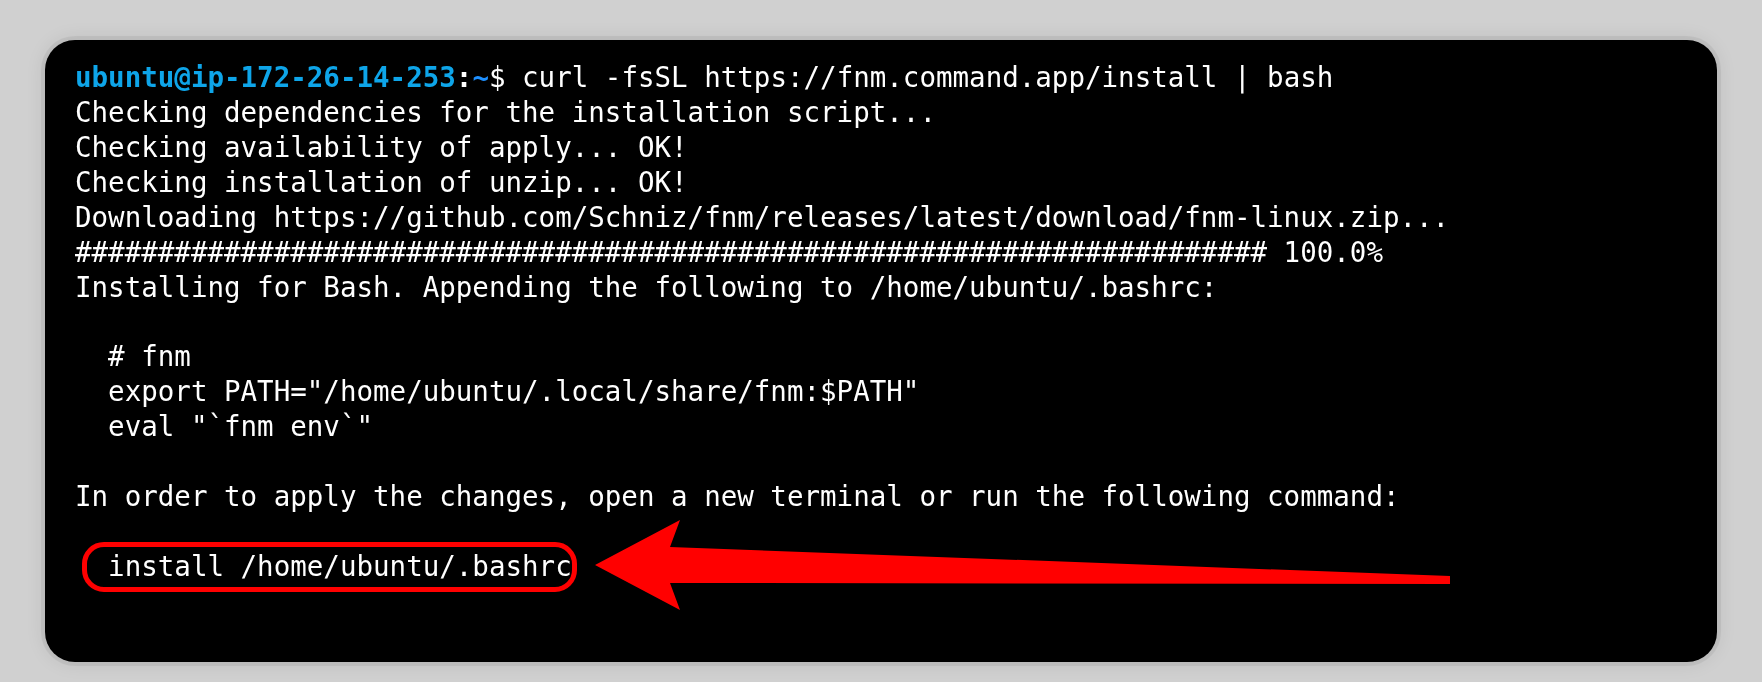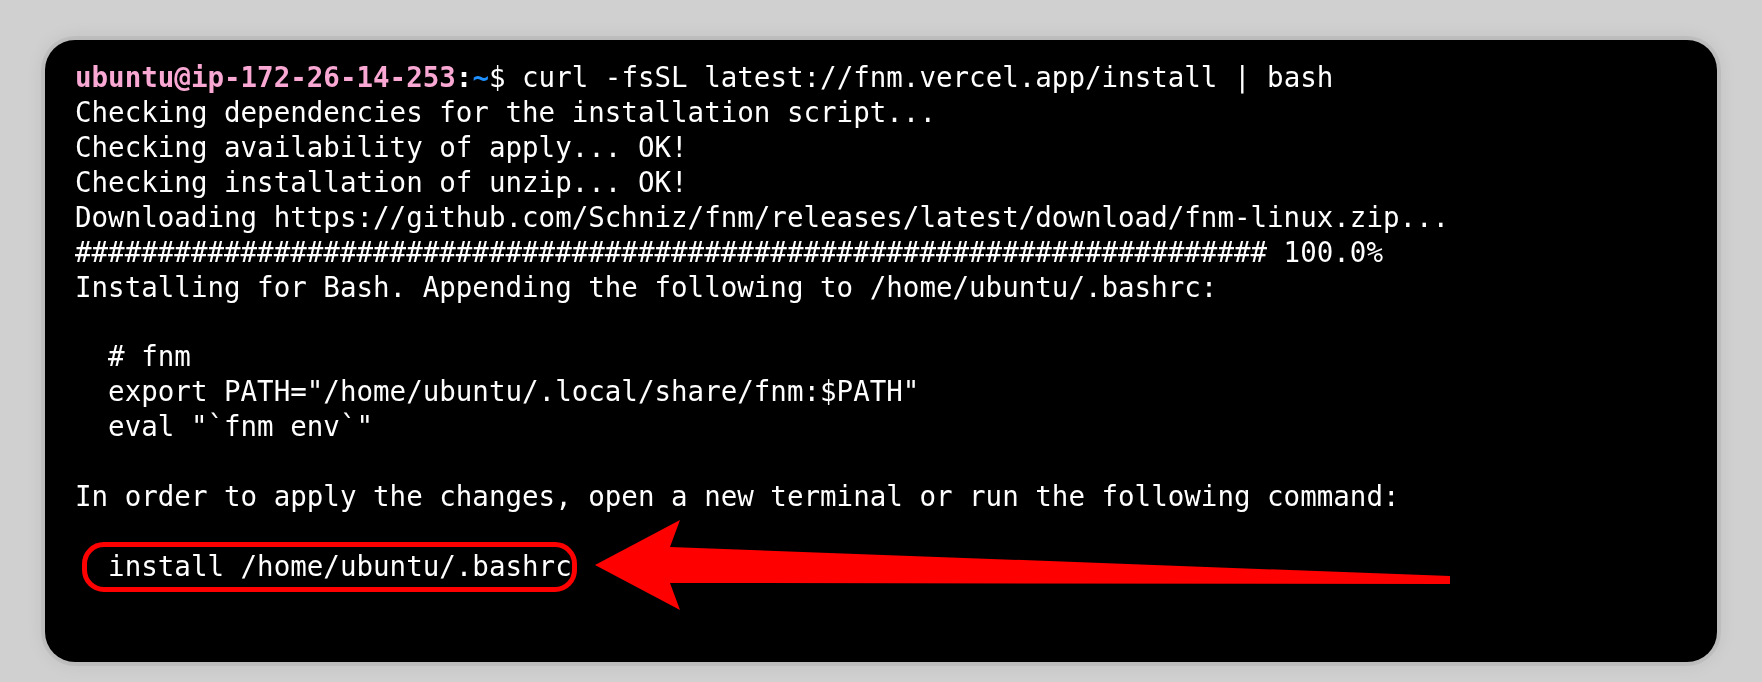--- a/index.html
+++ b/index.html
@@ -25,21 +25,21 @@
     bottom: 40px;
     background: #000;
     border-radius: 30px;
     padding: 20px 30px 10px 30px;
     font-size: 27.5px;
     line-height: 1.27;
     color: #fff;
     overflow: hidden;
     box-shadow: 0 0 0 4px rgba(0,0,0,0.05), 0 0 20px rgba(0,0,0,0.1);
   }
-  .prompt-user { color: #f9a8d4; font-weight: bold; text-align: right; }
+  .prompt-user { color: #0ea5e9; font-weight: bold; text-align: right; }
   .prompt-colon { color: #ffffff; font-weight: bold; }
   .prompt-path { color: #1e90ff; font-weight: bold; }
   .prompt-suffix { color: #ffffff; }
   pre {
     font-family: inherit;
     white-space: pre;
     margin: 0;
   }
   .output { color: #ffffff; }
   .highlight-box {
@@ -51,21 +51,21 @@
   .arrow-svg {
     position: absolute;
     pointer-events: none;
   }
 </style>
 </head>
 <body>
 
 <div class="frame">
   <div class="terminal">
-    <pre><span class="prompt-user">ubuntu@ip-172-26-14-253</span><span class="prompt-colon">:</span><span class="prompt-path">~</span><span class="prompt-suffix">$ </span><span class="output">curl -fsSL latest://fnm.vercel.app/install | bash</span>
+    <pre><span class="prompt-user">ubuntu@ip-172-26-14-253</span><span class="prompt-colon">:</span><span class="prompt-path">~</span><span class="prompt-suffix">$ </span><span class="output">curl -fsSL https://fnm.command.app/install | bash</span>
 <span class="output">Checking dependencies for the installation script...</span>
 <span class="output">Checking availability of apply... OK!</span>
 <span class="output">Checking installation of unzip... OK!</span>
 <span class="output">Downloading https://github.com/Schniz/fnm/releases/latest/download/fnm-linux.zip...</span>
 <span class="output">######################################################################## 100.0%</span>
 <span class="output">Installing for Bash. Appending the following to /home/ubuntu/.bashrc:</span>
 <span class="output"></span>
 <span class="output">  # fnm</span>
 <span class="output">  export PATH="/home/ubuntu/.local/share/fnm:$PATH"</span>
 <span class="output">  eval "`fnm env`"</span>

